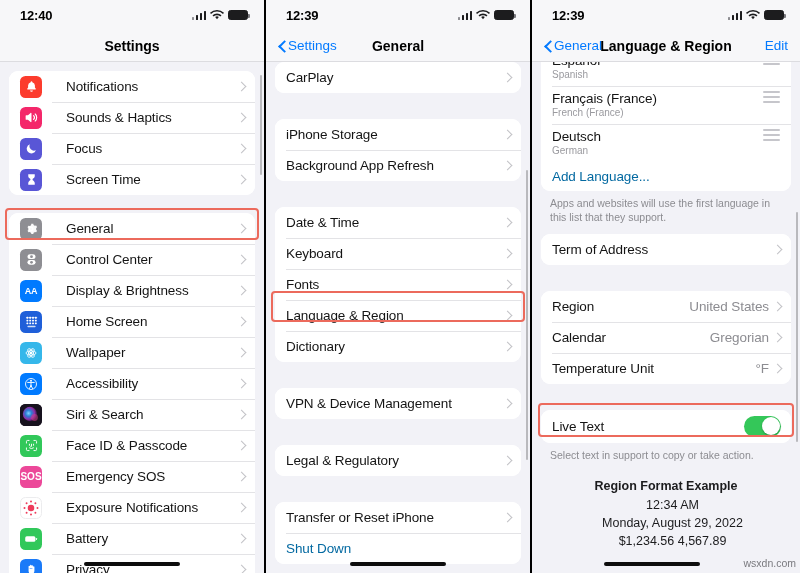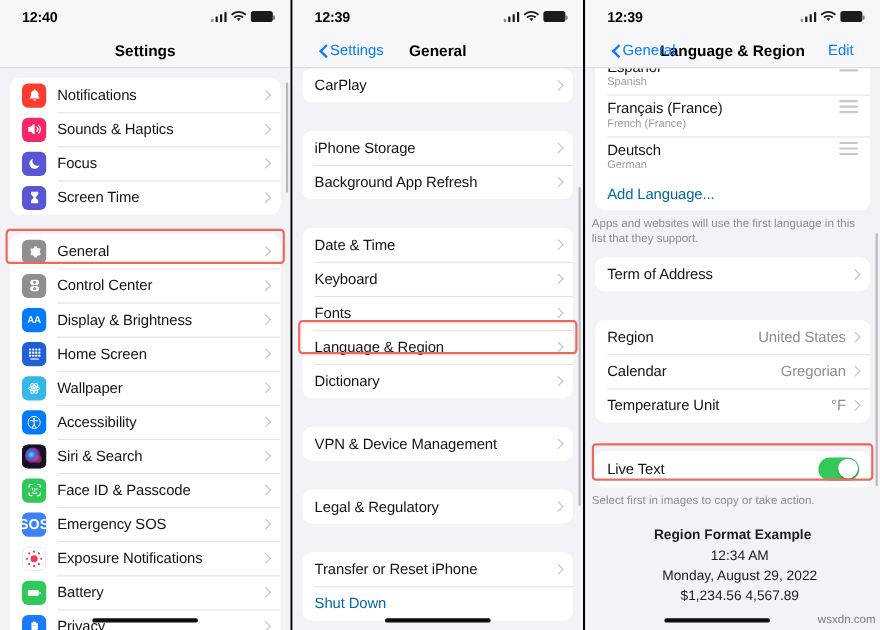--- a/index.html
+++ b/index.html
@@ -61,21 +61,21 @@
     width:1.6px; height:4px; background:#7b7b80; border-radius: 0 1px 1px 0;
   }
 
   
   .navbar {
     height: 32px;
     background: #f7f7f9;
     display: flex;
     align-items: center;
     position: relative;
-    padding: 0 24px;
+    padding: 0 12px;
     border-bottom: .5px solid #dcdce0;
     z-index: 4;
   }
   .nav-title {
     position: absolute; left: 0; right: 0;
     text-align: center;
     font-size: 14px; font-weight: bold; color: #000;
     pointer-events: none;
   }
   .nav-back {
@@ -151,21 +151,21 @@
   .chev:before {
     content:""; position:absolute; left:0; top:2.5px;
     width: 6px; height: 6px;
     border-right: 1.6px solid #c2c2c6;
     border-top: 1.6px solid #c2c2c6;
     transform: rotate(45deg);
   }
   .icon {
     width: 22px; height: 22px;
     border-radius: 5.5px;
-    margin-right: 10px;
+    margin-right: 24px;
     flex: none;
     display: flex; align-items: center; justify-content: center;
     color: #fff;
     font-size: 10px; font-weight: bold;
     overflow: hidden;
     position: relative;
   }
 
   
   .hl {
@@ -213,21 +213,21 @@
   .reorder {
     margin-left: auto; width: 17px; height: 12px;
     display: flex; flex-direction: column; justify-content: space-between;
     flex: none;
   }
   .reorder i { display:block; height: 1.6px; background: #c6c6cb; border-radius: 1px; }
 
   .footnote {
     font-size: 10.5px;
     color: #8c8c91;
-    padding: 6px 18px 0 6px;
+    padding: 6px 18px 0 18px;
     line-height: 1.33;
   }
 
   .region-example {
     text-align: center;
     padding-top: 16px;
     color: #1c1c1e;
   }
   .re-title { font-size: 12.5px; font-weight: bold; margin-bottom: 3px; }
   .re-line { font-size: 12.5px; line-height: 1.45; padding-left: 13px; }
@@ -430,21 +430,21 @@
                 <g stroke="#fff" stroke-width="1" fill="none" stroke-linecap="round">
                   <path d="M2.6 5.4V3.8a1.2 1.2 0 0 1 1.2-1.2h1.6M10.6 2.6h1.6a1.2 1.2 0 0 1 1.2 1.2v1.6M13.4 10.6v1.6a1.2 1.2 0 0 1-1.2 1.2h-1.6M5.4 13.4H3.8a1.2 1.2 0 0 1-1.2-1.2v-1.6"></path>
                   <path d="M5.8 6.6v1.2M10.2 6.6v1.2M8 6.6v2.3H7.2M5.9 10.6a3.5 3.5 0 0 0 4.2 0"></path>
                 </g>
               </svg>
           </span>
           <span class="row-label">Face ID &amp; Passcode</span>
           <span class="chev"></span>
         </div>
         <div class="row with-icon">
-          <span class="icon" style="background:#3b82f6;font-size:13px;font-weight:bold;">SOS</span>
+          <span class="icon" style="background:#ec4899;font-size:10px;font-weight:bold;">SOS</span>
           <span class="row-label">Emergency SOS</span>
           <span class="chev"></span>
         </div>
         <div class="row with-icon">
           <span class="icon" style="background:#fff;border:.5px solid #ececee">
             <svg width="18" height="18" viewBox="0 0 20 20">
                 <circle cx="10" cy="10" r="3.6" fill="#ee3b5b"></circle>
                 <g fill="#ee3b5b">
                   <circle cx="10" cy="2.8" r="1.1"></circle>
                   <circle cx="14.9" cy="4.6" r="1.1"></circle>
@@ -701,21 +701,21 @@
 
       <div class="gap-lg"></div>
 
       <div class="group">
         <div class="row" style="min-height:33px;">
           <span class="row-label">Live Text</span>
           <span class="toggle"></span>
         </div>
       </div>
 
-      <div class="footnote">Select first in images to copy or take action.</div>
+      <div class="footnote">Select text in support to copy or take action.</div>
 
       <div class="region-example">
         <div class="re-title">Region Format Example</div>
         <div class="re-line">12:34 AM</div>
         <div class="re-line">Monday, August 29, 2022</div>
         <div class="re-line">$1,234.56   4,567.89</div>
       </div>
     </div>
 
     <div class="scrollbar" style="top:212px;height:230px;"></div>

